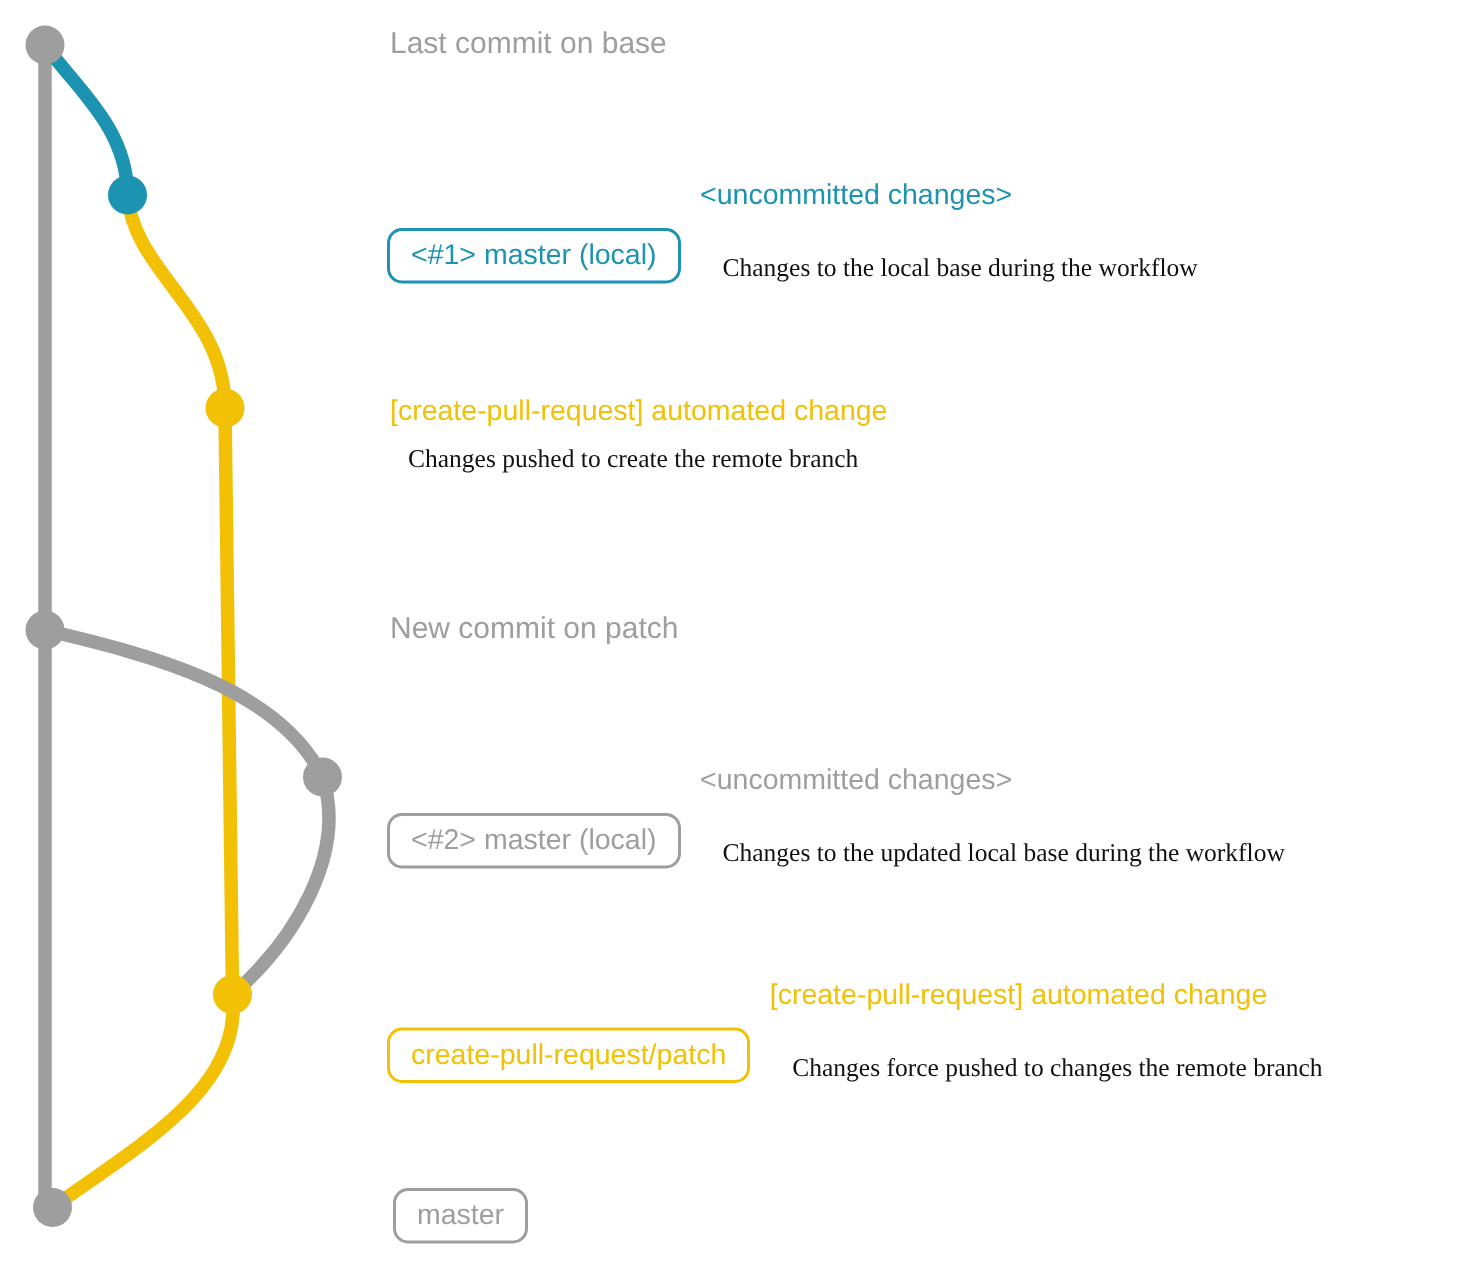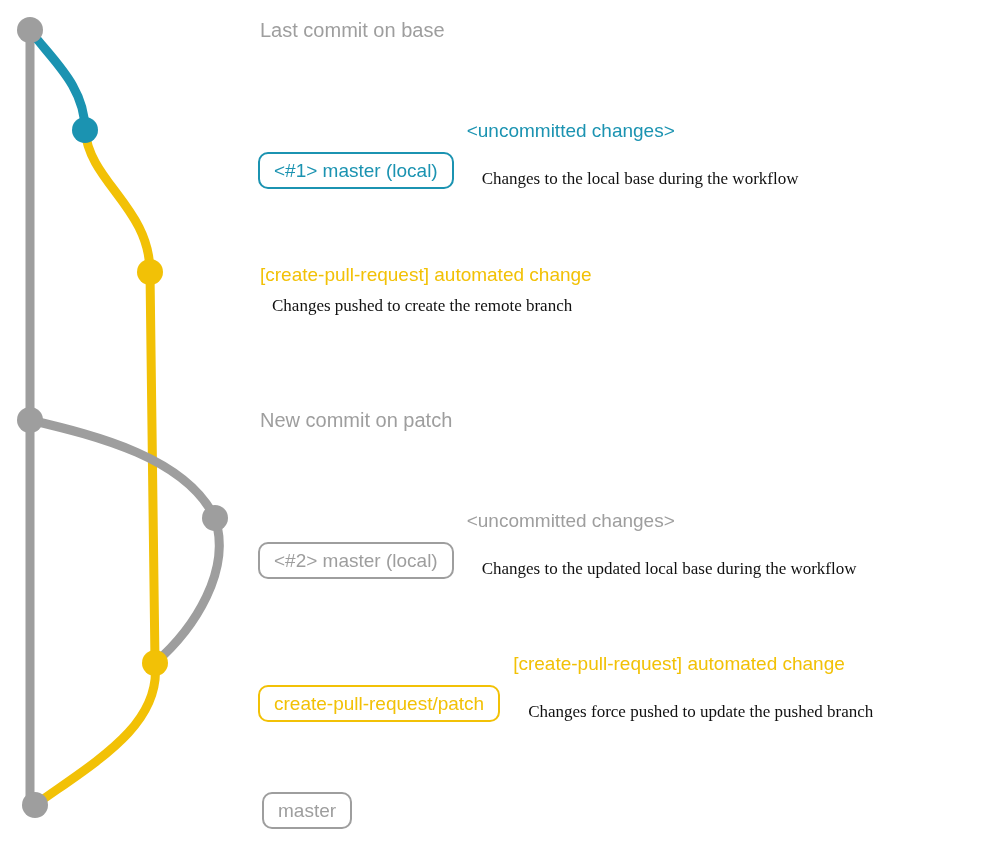--- a/index.html
+++ b/index.html
@@ -87,19 +87,19 @@
   <span class="col">
     <span class="title grey tall">&lt;uncommitted changes&gt;</span>
     <span class="desc ind15">Changes to the updated local base during the workflow</span>
   </span>
 </div>
 
 <div class="anno row" style="left:258px;top:645px;">
   <span class="badge gold">create-pull-request/patch</span>
   <span class="col">
     <span class="title gold tall">[create-pull-request] automated change</span>
-    <span class="desc ind15">Changes force pushed to update the pushed branch</span>
+    <span class="desc ind15">Changes force pushed to changes the remote branch</span>
   </span>
 </div>
 
 <div class="anno merge-row" style="left:262px;top:792px;justify-content:space-between;">
   <span class="badge grey">master</span>
 </div>
 
 </body></html>

